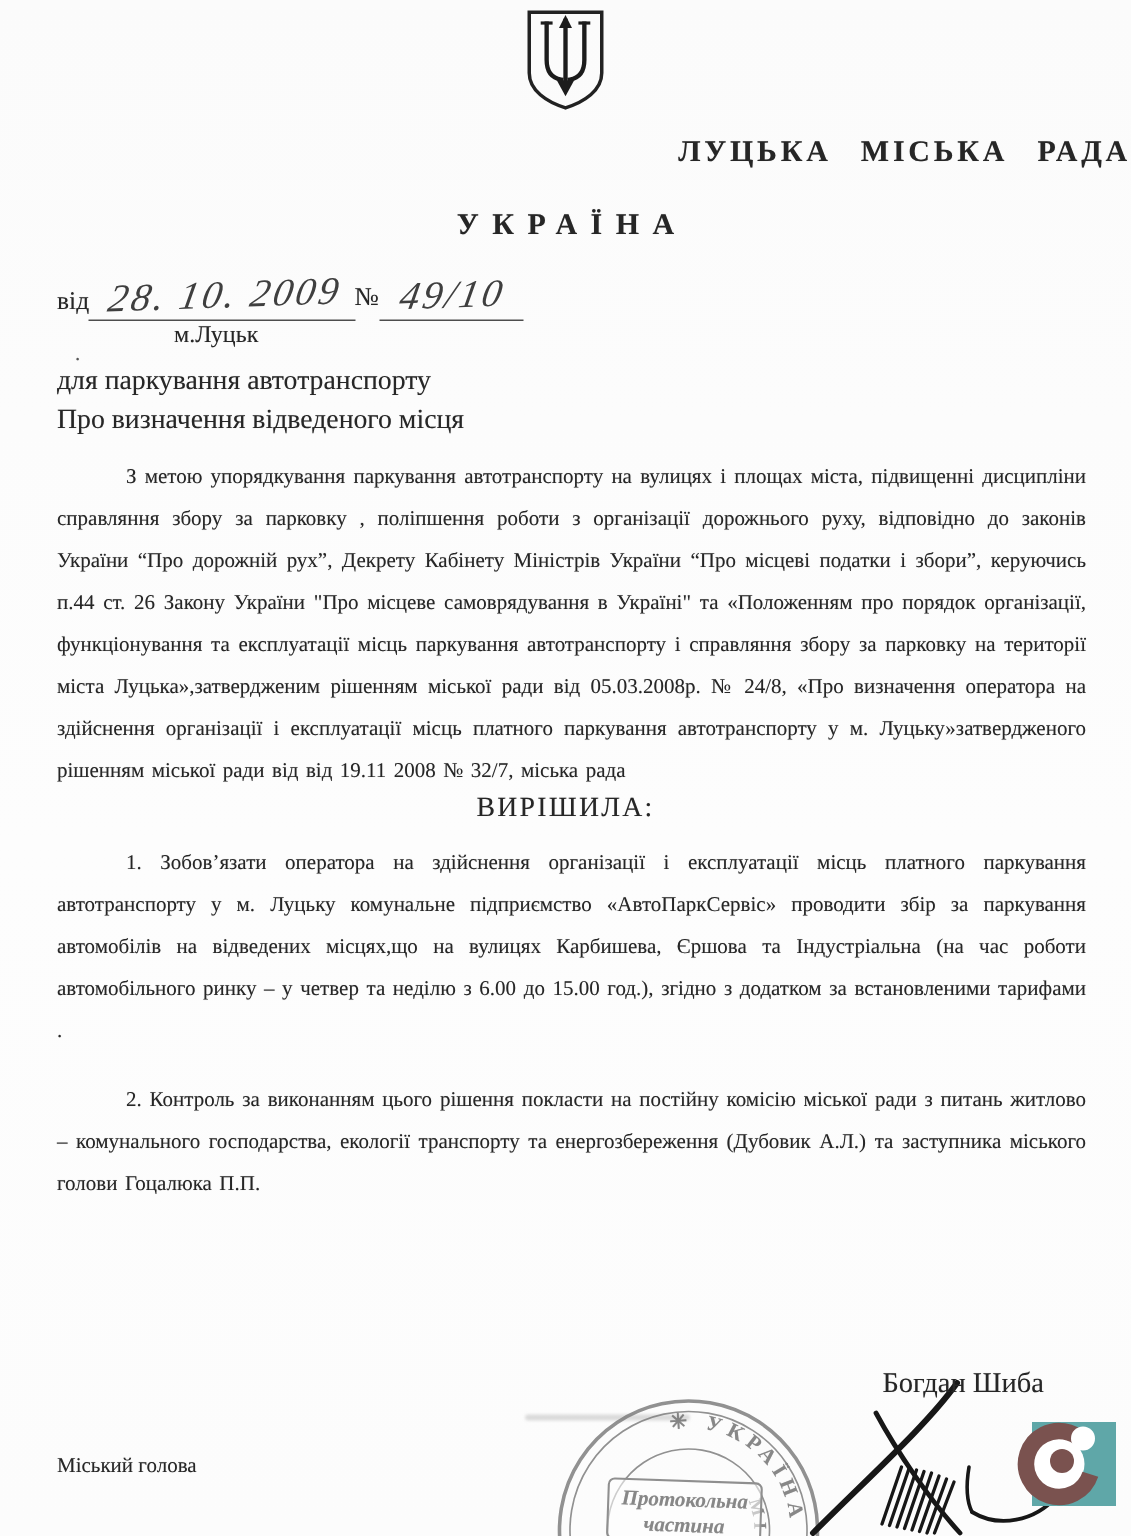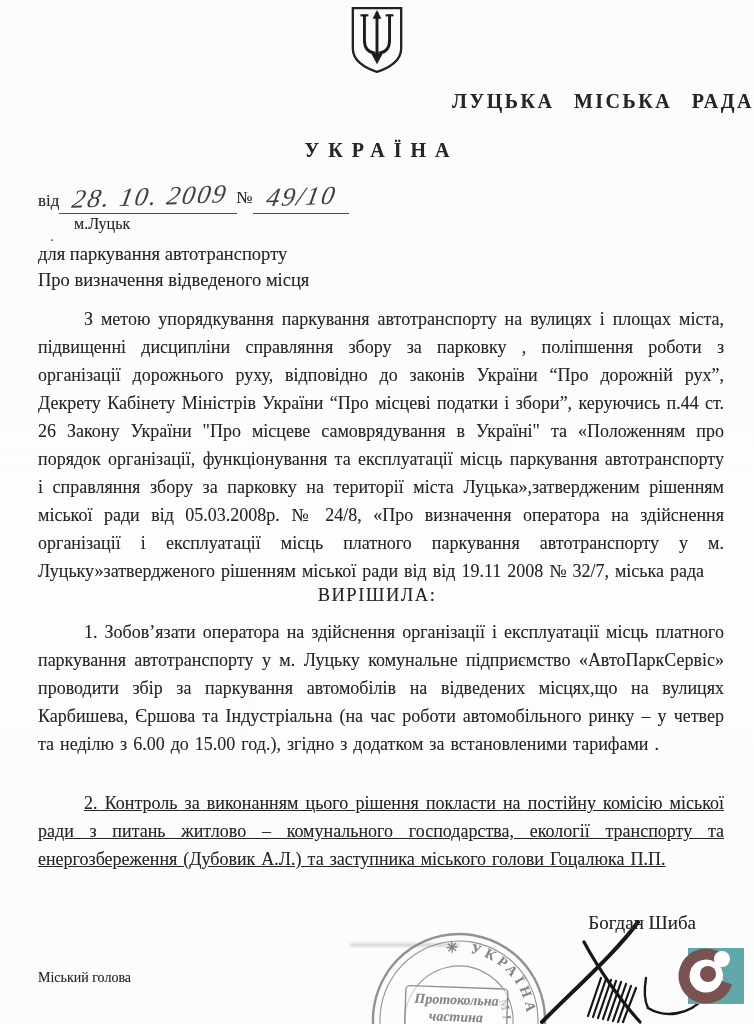--- a/index.html
+++ b/index.html
@@ -40,36 +40,36 @@
     text-shadow: none;
   }
   .u-line {
     border-bottom: 1.6px solid #4d4d4d;
     padding: 0 10px 3px 14px;
     display:inline-block;
   }
   .u-date { min-width: 168px; }
   .u-num  { min-width: 96px; }
   .numsign { margin: 0 0 3px -1px; }
-  .city { margin: 1px 0 0 74px; font-size: 16px; }
+  .city { margin: 1px 0 0 116px; font-size: 16px; }
   .tiny-dot { position:absolute; left:50px; top:229px; font-size:14px; color:#555; }
   .subject { margin: 8px 0 0 38px; font-size: 18.5px; line-height: 26px; }
   .para {
     margin: 0 30px 0 38px;
-    font-size: 18px; line-height: 28px;
+    font-size: 14px; line-height: 28px;
     text-align: justify; text-indent: 46px;
     word-spacing: 1.5px;
   }
   .preamble { margin-top: 12px; }
   .resolved {
     margin-top: 0; text-align: center;
     font-size: 18.5px; letter-spacing: 1.5px;
   }
   .item1 { margin-top: 12px; }
-  .item2 { margin-top: 31px; text-decoration: underline; }
+  .item2 { margin-top: 18px; }
   .sig-title { position:absolute; left:38px; top:970px; font-size:14px; z-index:5; }
   .sig-name  { position:absolute; right:58px; top:912px; font-size:19px; z-index:6; }
   .stamp {
     position:absolute; left:368px; top:929px;
     width:182px; height:182px;
     transform: rotate(-12deg);
     opacity: 0.82; z-index:2;
   }
   .stamp text { fill:#6e6e6e; font-family:"Liberation Serif",serif; }
   .signature { position:absolute; left:468px; top:920px; width:250px; height:104px; z-index:3; }

